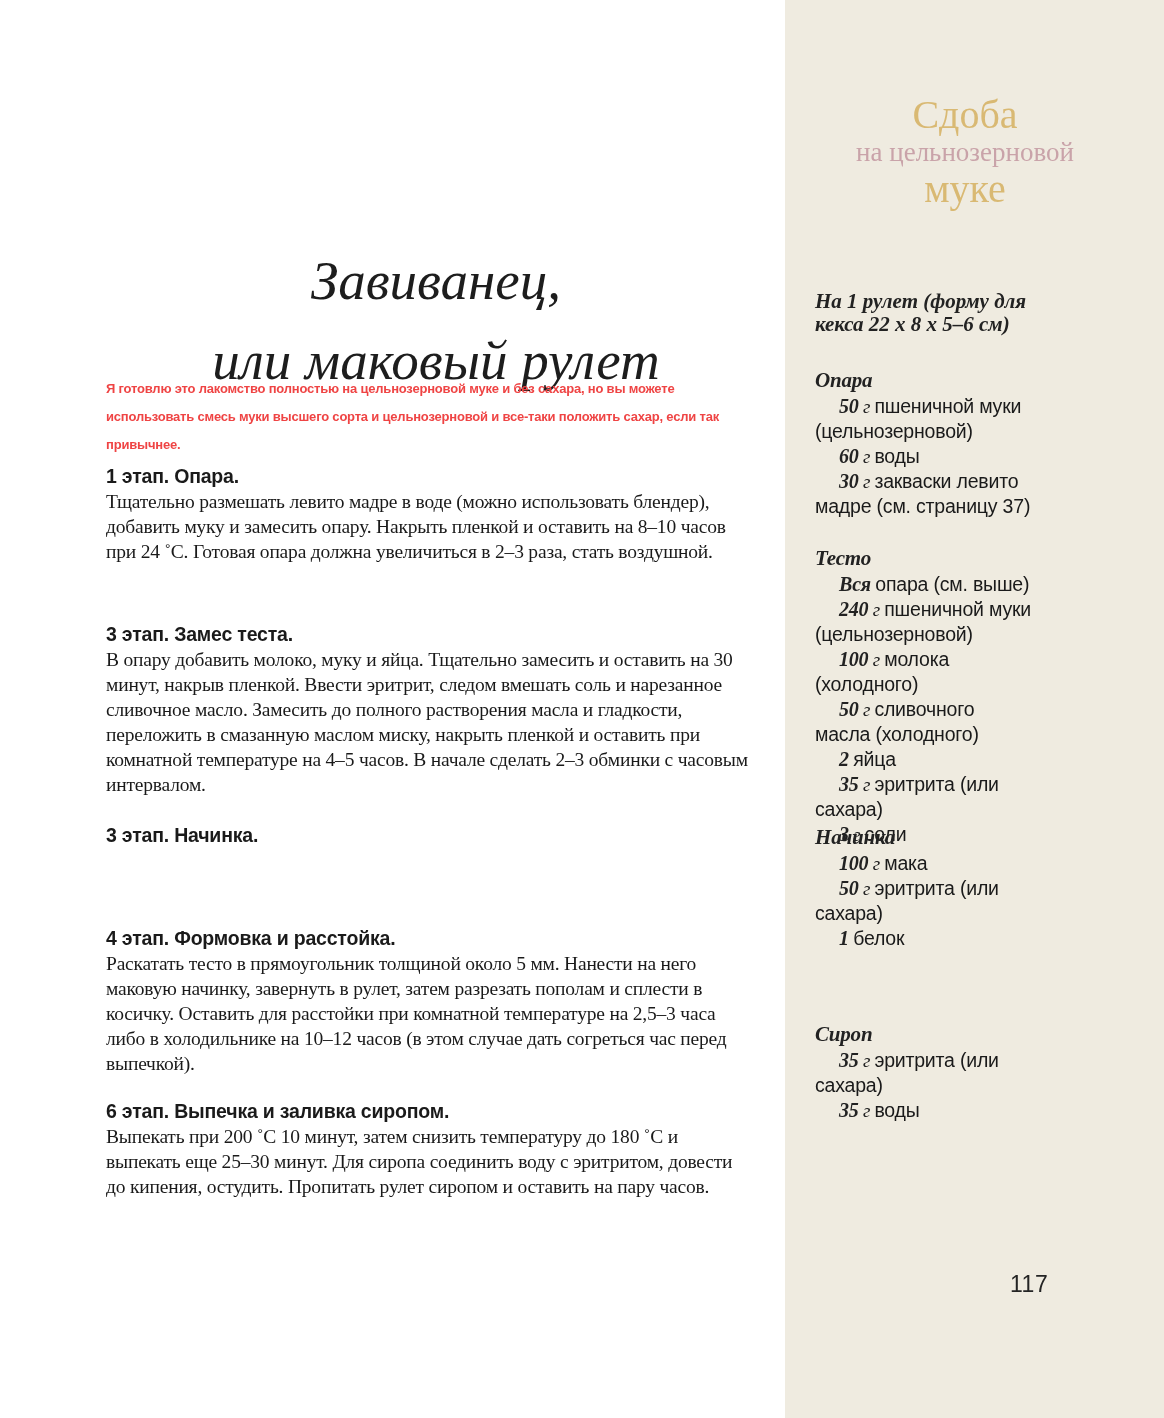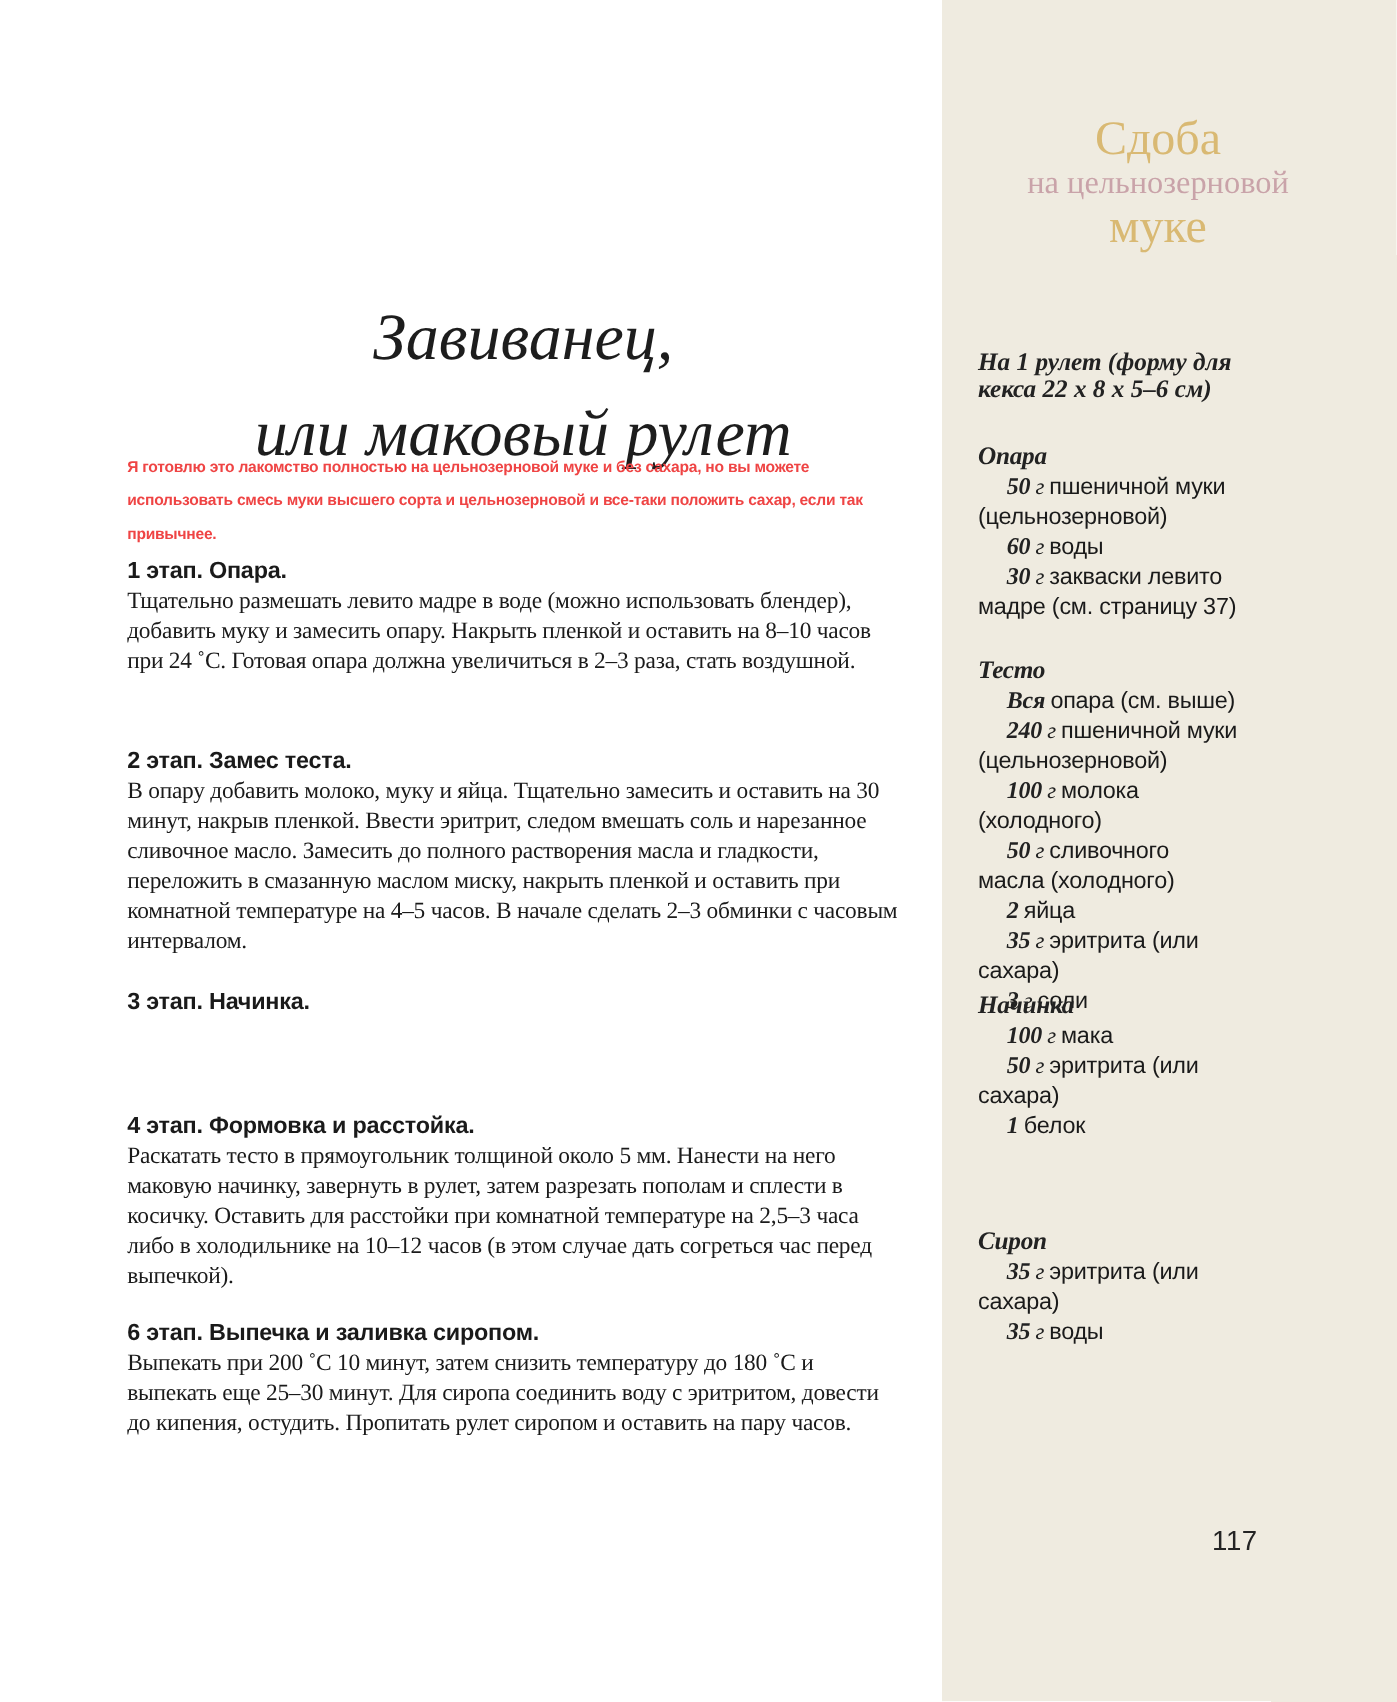--- a/index.html
+++ b/index.html
@@ -91,21 +91,21 @@
 или маковый рулет</h1>
 
     <p class="recipe-intro">Я готовлю это лакомство полностью на цельнозерновой муке и без сахара, но вы можете использовать смесь муки высшего сорта и цельнозерновой и все-таки положить сахар, если так привычнее.</p>
 
     <div class="step step-1">
       <p class="step-heading">1 этап. Опара.</p>
       <p class="step-body">Тщательно размешать левито мадре в воде (можно использовать блендер), добавить муку и замесить опару. Накрыть пленкой и оставить на 8–10 часов при 24 ˚С. Готовая опара должна увеличиться в 2–3 раза, стать воздушной.</p>
     </div>
 
     <div class="step step-2">
-      <p class="step-heading">2 этап. Замес теста.</p>
+      <p class="step-heading">3 этап. Замес теста.</p>
       <p class="step-body">В опару добавить молоко, муку и яйца. Тщательно замесить и оставить на 30 минут, накрыв пленкой. Ввести эритрит, следом вмешать соль и нарезанное сливочное масло. Замесить до полного растворения масла и гладкости, переложить в смазанную маслом миску, накрыть пленкой и оставить при комнатной температуре на 4–5 часов. В начале сделать 2–3 обминки с часовым интервалом.</p>
     </div>
 
     <div class="step step-3">
       <p class="step-heading">3 этап. Начинка.</p>
     </div>
 
     <div class="step step-4">
       <p class="step-heading">4 этап. Формовка и расстойка.</p>
       <p class="step-body">Раскатать тесто в прямоугольник толщиной около 5 мм. Нанести на него маковую начинку, завернуть в рулет, затем разрезать пополам и сплести в косичку. Оставить для расстойки при комнатной температуре на 2,5–3 часа либо в холодильнике на 10–12 часов (в этом случае дать согреться час перед выпечкой).</p>

